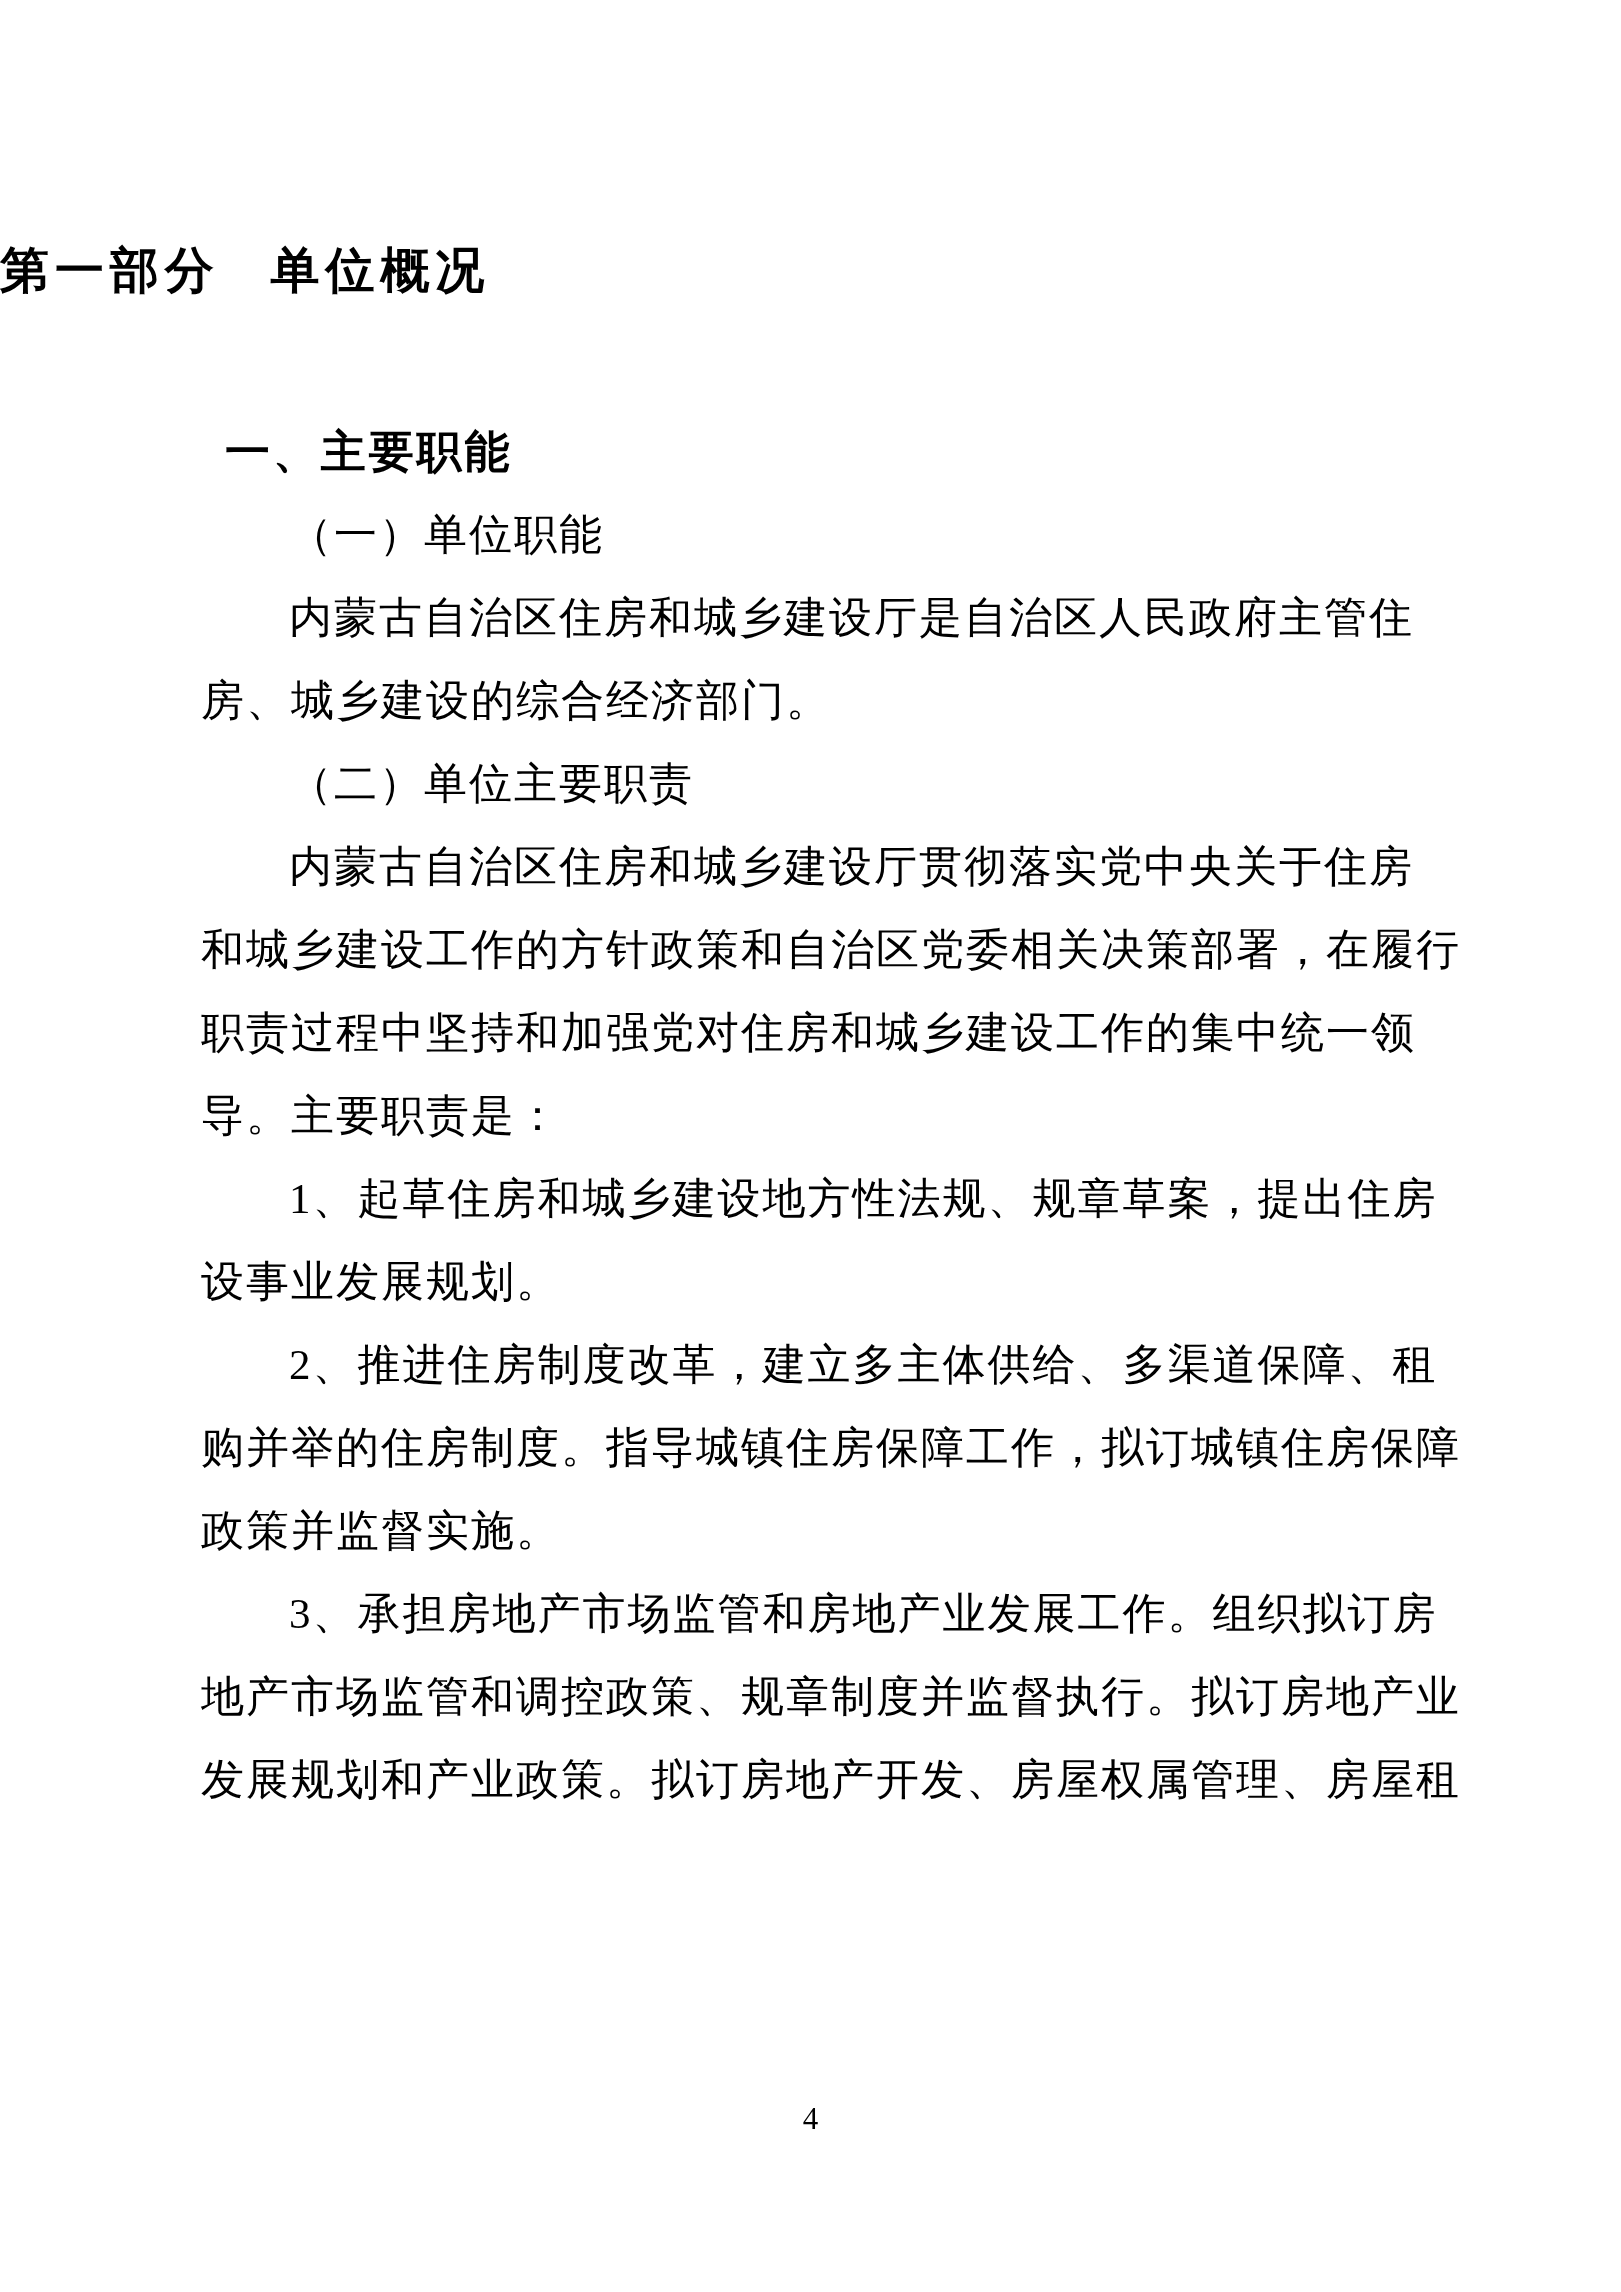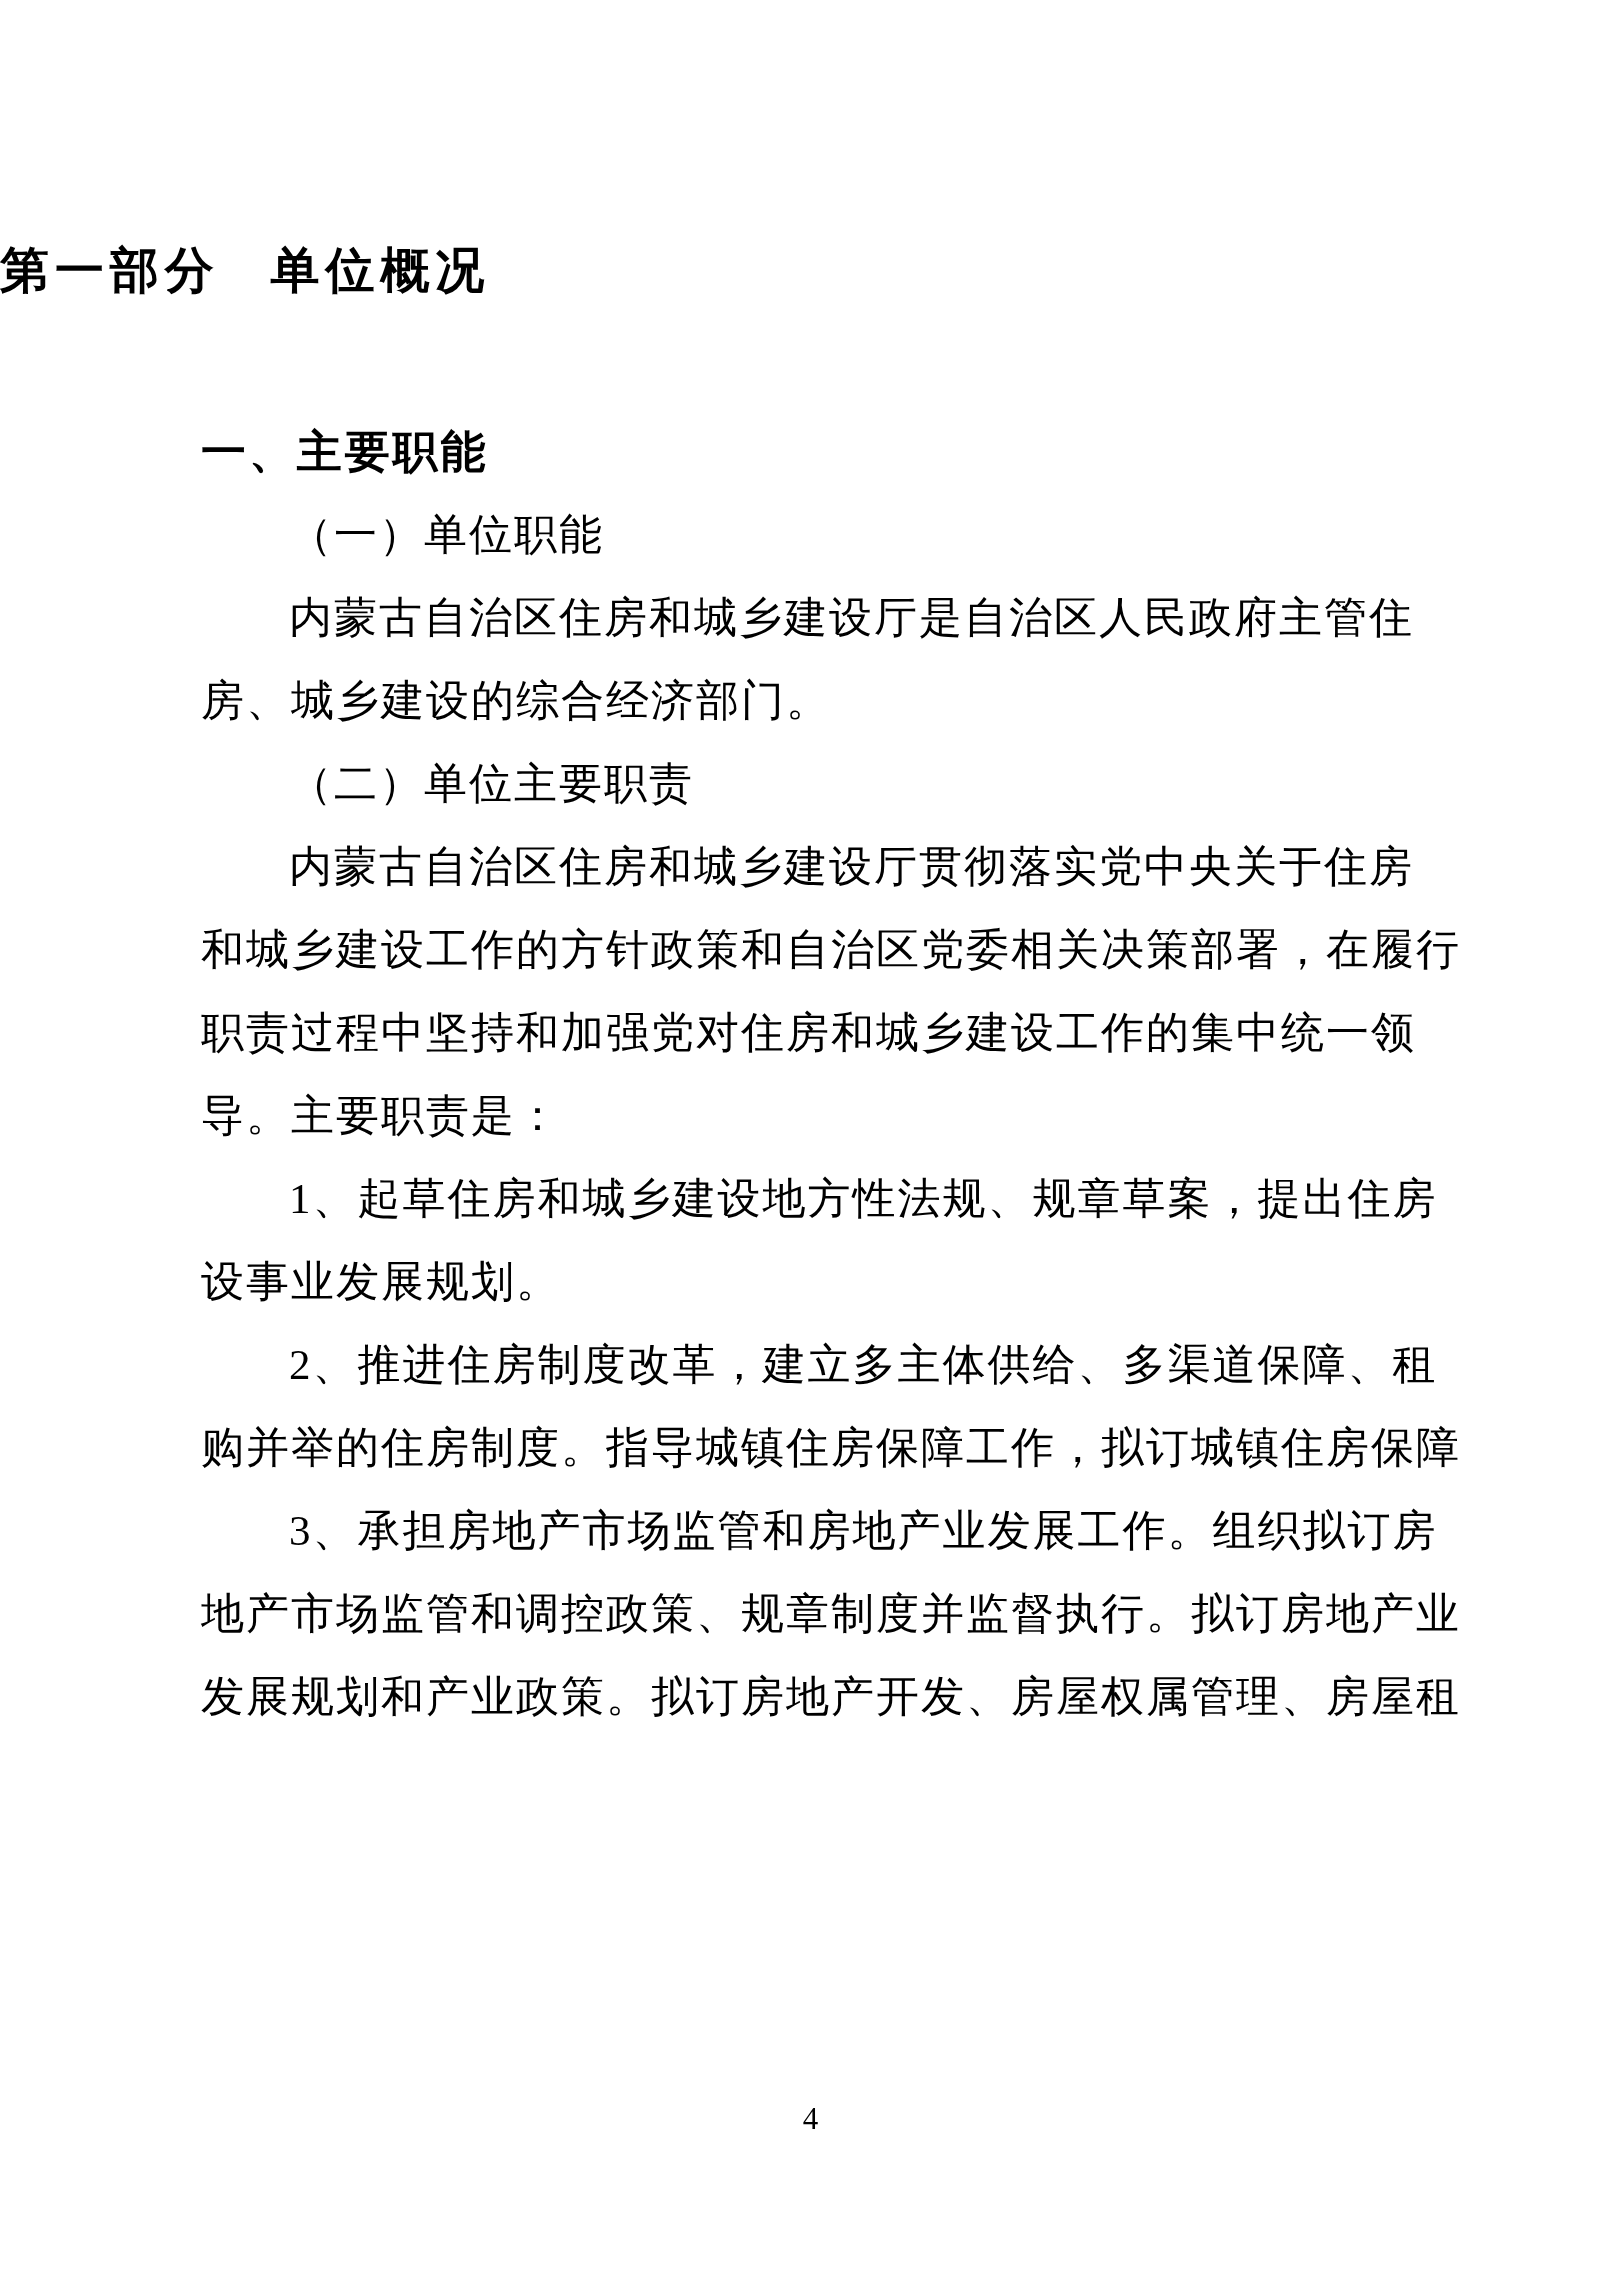--- a/index.html
+++ b/index.html
@@ -44,20 +44,21 @@
     line-height: 83px;
     font-size: 43px;
     letter-spacing: 2px;
     white-space: nowrap;
   }
   .h-main {
     font-family: "Liberation Sans", "DejaVu Sans", sans-serif;
     font-weight: bold;
     font-size: 45px;
     letter-spacing: 2.9px;
+    margin-left: 24px;
   }
   .h-sub {
     font-weight: 500;
   }
   .indent {
     padding-left: 88px;
   }
   .page-num {
     position: absolute;
     top: 2099px;
@@ -88,20 +89,21 @@
     <div class="row indent">内蒙古自治区住房和城乡建设厅贯彻落实党中央关于住房</div>
     <div class="row">和城乡建设工作的方针政策和自治区党委相关决策部署，在履行</div>
     <div class="row">职责过程中坚持和加强党对住房和城乡建设工作的集中统一领</div>
     <div class="row">导。主要职责是：</div>
 
     <div class="row indent">1、起草住房和城乡建设地方性法规、规章草案，提出住房</div>
     <div class="row">设事业发展规划。</div>
 
     <div class="row indent">2、推进住房制度改革，建立多主体供给、多渠道保障、租</div>
     <div class="row">购并举的住房制度。指导城镇住房保障工作，拟订城镇住房保障</div>
+    <div class="row">政策并监督实施。</div>
 
     <div class="row indent">3、承担房地产市场监管和房地产业发展工作。组织拟订房</div>
     <div class="row">地产市场监管和调控政策、规章制度并监督执行。拟订房地产业</div>
     <div class="row">发展规划和产业政策。拟订房地产开发、房屋权属管理、房屋租</div>
 
   </div>
 
   <div class="page-num">4</div>
 
 </div>

